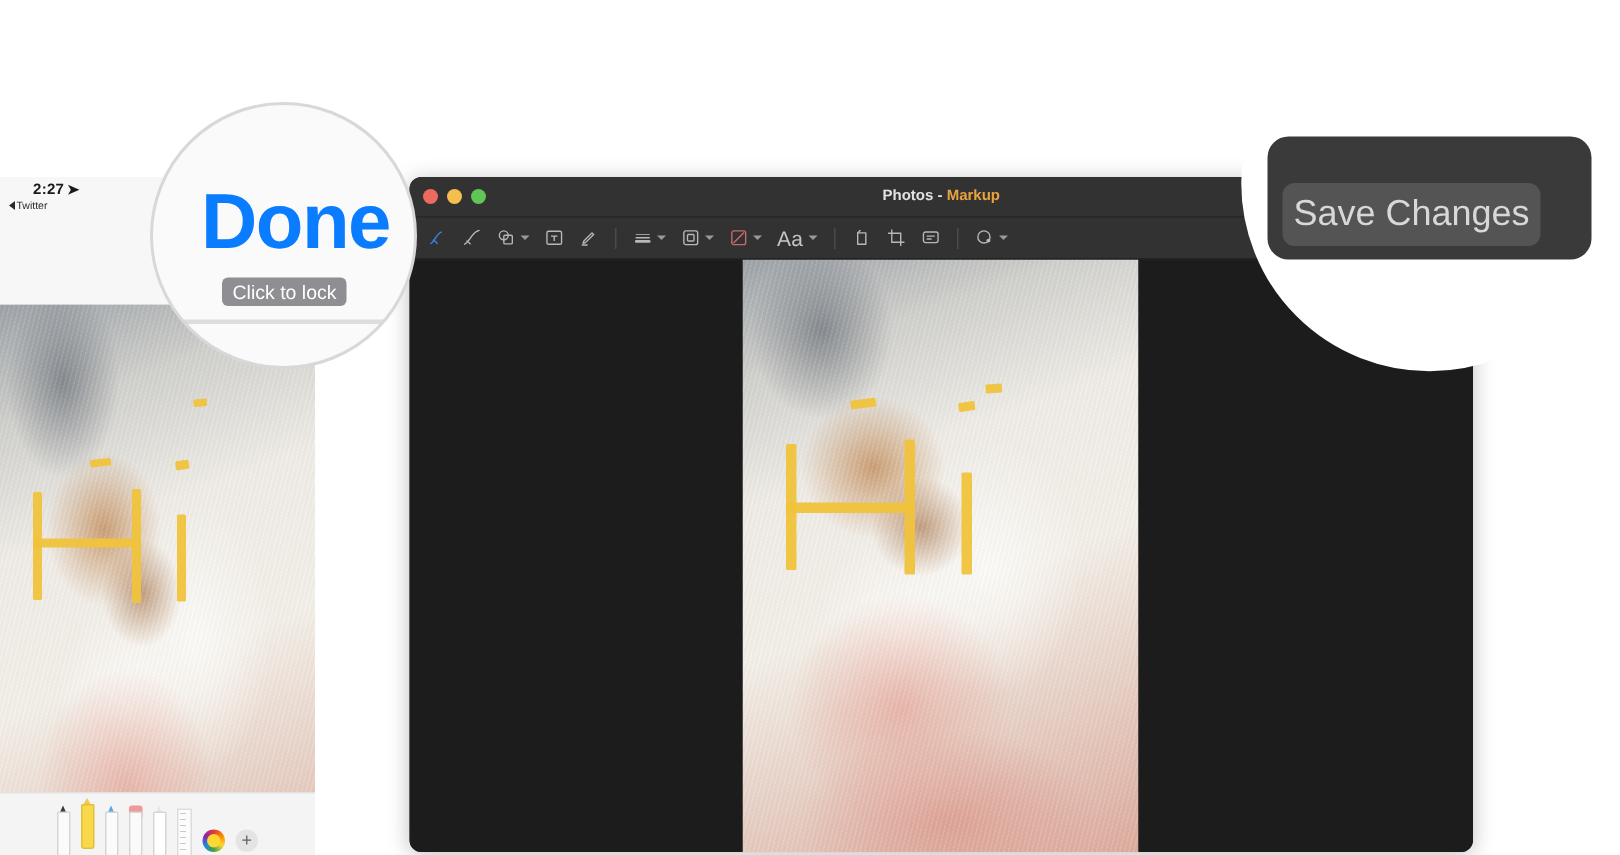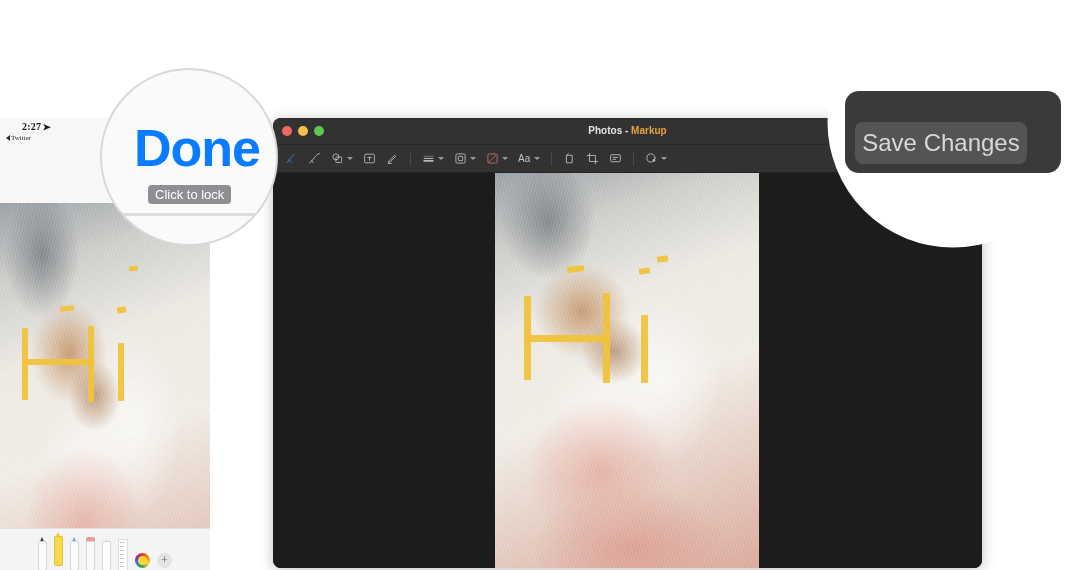--- a/index.html
+++ b/index.html
@@ -17,21 +17,20 @@
 
   
   #iphone-screenshot {
     position: absolute;
     left: 0px;
     top: 118px;
     width: 250px;
     height: 452px;
     background: #ffffff;
     overflow: hidden;
-    font-family: Liberation Serif, serif;
   }
   #iphone-statusbar {
     position: absolute;
     left: 0; top: 0;
     width: 210px; height: 26px;
     background: #f7f7f7;
   }
   #iphone-time {
     position: absolute;
     left: 22px; top: 3px;
@@ -243,21 +242,21 @@
     border-right: 3px solid transparent;
     border-top: 3.5px solid #9a9a9a;
     margin-left: 1px;
   }
   .tb-sep {
     width: 1px; height: 14px;
     background: #4a4a4a;
     margin: 0 3px;
   }
   .tb-text {
-    font-size: 10px;
+    font-size: 14px;
     color: #c4c4c4;
     letter-spacing: 0.2px;
     text-align: right;
   }
   #mac-canvas {
     position: relative;
     height: 396px;
     background: #1c1c1c;
   }
   #mac-photo {

